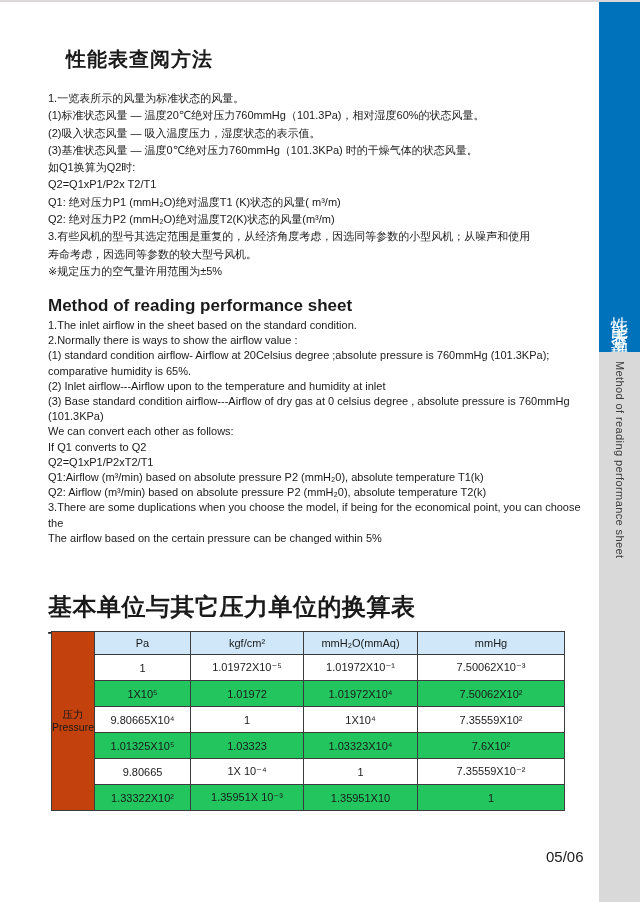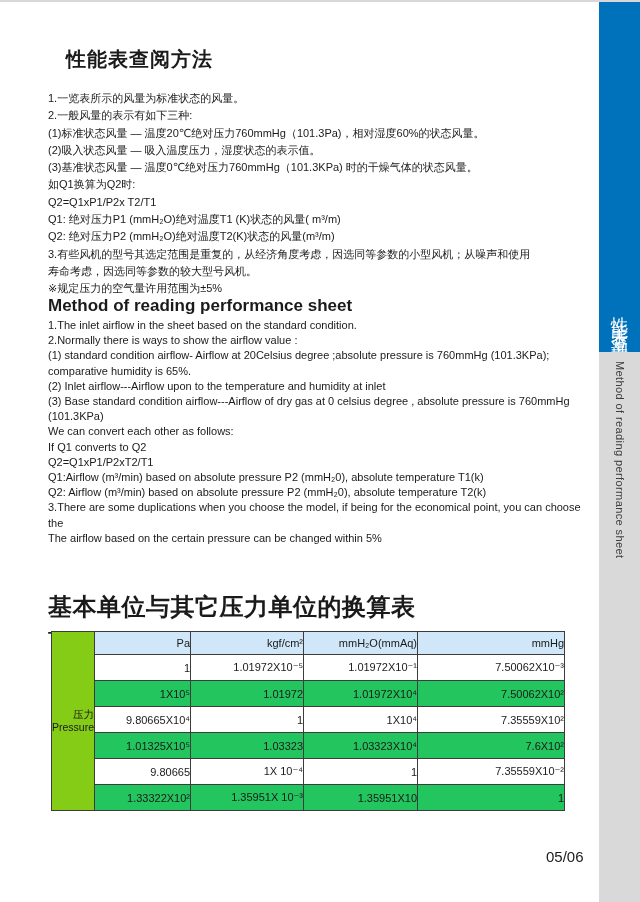--- a/index.html
+++ b/index.html
@@ -28,25 +28,25 @@
   .title-cn{position:absolute;left:48px;top:46px;font-size:20px;font-weight:bold;letter-spacing:1px;margin-left:18px;}
   .para-cn{position:absolute;left:48px;top:90px;width:530px;font-size:11px;line-height:17.3px;}
   .title-en{position:absolute;left:48px;top:296px;font-size:17px;font-weight:bold;}
   .para-en{position:absolute;left:48px;top:318px;width:540px;font-size:11px;line-height:15.2px;}
   .conv-title-cn{position:absolute;left:48px;top:591px;font-size:24px;font-weight:bold;letter-spacing:0.5px;}
   .conv-title-en{position:absolute;left:48px;top:628px;font-size:15px;font-weight:bold;}
 
   .conv-table-wrap{position:absolute;left:51px;top:631px;}
   table.conv{border-collapse:collapse;table-layout:fixed;}
   table.conv td,table.conv th{
-    border:1px solid #3c3c3c;text-align:right;vertical-align:middle;
+    border:1px solid #3c3c3c;text-align:center;vertical-align:middle;
     font-size:11px;font-weight:normal;padding:0;
   }
   table.conv th{background:#cfe7f8;height:22px;}
-  table.conv td.label-cell{background:#84cc16;width:37px;font-size:10.5px;line-height:1.25;}
+  table.conv td.label-cell{background:#c2410c;width:37px;font-size:10.5px;line-height:1.25;}
   table.conv td.val{height:25px;background:#ffffff;}
   table.conv tr.alt td.val{background:#22c55e;}
   .cw1{width:95px;} .cw2{width:112px;margin-top:44px;} .cw3{width:113px;} .cw4{width:146px;}
 
   .page-num{position:absolute;left:546px;top:848px;font-size:15px;color:#1a1a1a;text-align:center;}
 </style>
 </head>
 <body>
 
 <div class="top-strip"></div>
@@ -54,21 +54,20 @@
 <div class="side-tab">
   <div class="side-tab-text">性能表查询方法</div>
 </div>
 <div class="side-rail">
   <div class="side-rail-text">Method of reading performance sheet</div>
 </div>
 
 <div class="title-cn">性能表查阅方法</div>
 <div class="para-cn">
   <div>1.一览表所示的风量为标准状态的风量。</div>
-  <div>2.一般风量的表示有如下三种:</div>
   <div>(1)标准状态风量 — 温度20℃绝对压力760mmHg（101.3Pa)，相对湿度60%的状态风量。</div>
   <div>(2)吸入状态风量 — 吸入温度压力，湿度状态的表示值。</div>
   <div>(3)基准状态风量 — 温度0℃绝对压力760mmHg（101.3KPa) 时的干燥气体的状态风量。</div>
   <div>如Q1换算为Q2时:</div>
   <div>Q2=Q1xP1/P2x T2/T1</div>
   <div>Q1: 绝对压力P1 (mmH₂O)绝对温度T1 (K)状态的风量( m³/m)</div>
   <div>Q2: 绝对压力P2 (mmH₂O)绝对温度T2(K)状态的风量(m³/m)</div>
   <div>3.有些风机的型号其选定范围是重复的，从经济角度考虑，因选同等参数的小型风机；从噪声和使用</div>
   <div>寿命考虑，因选同等参数的较大型号风机。</div>
   <div>※规定压力的空气量许用范围为±5%</div>

